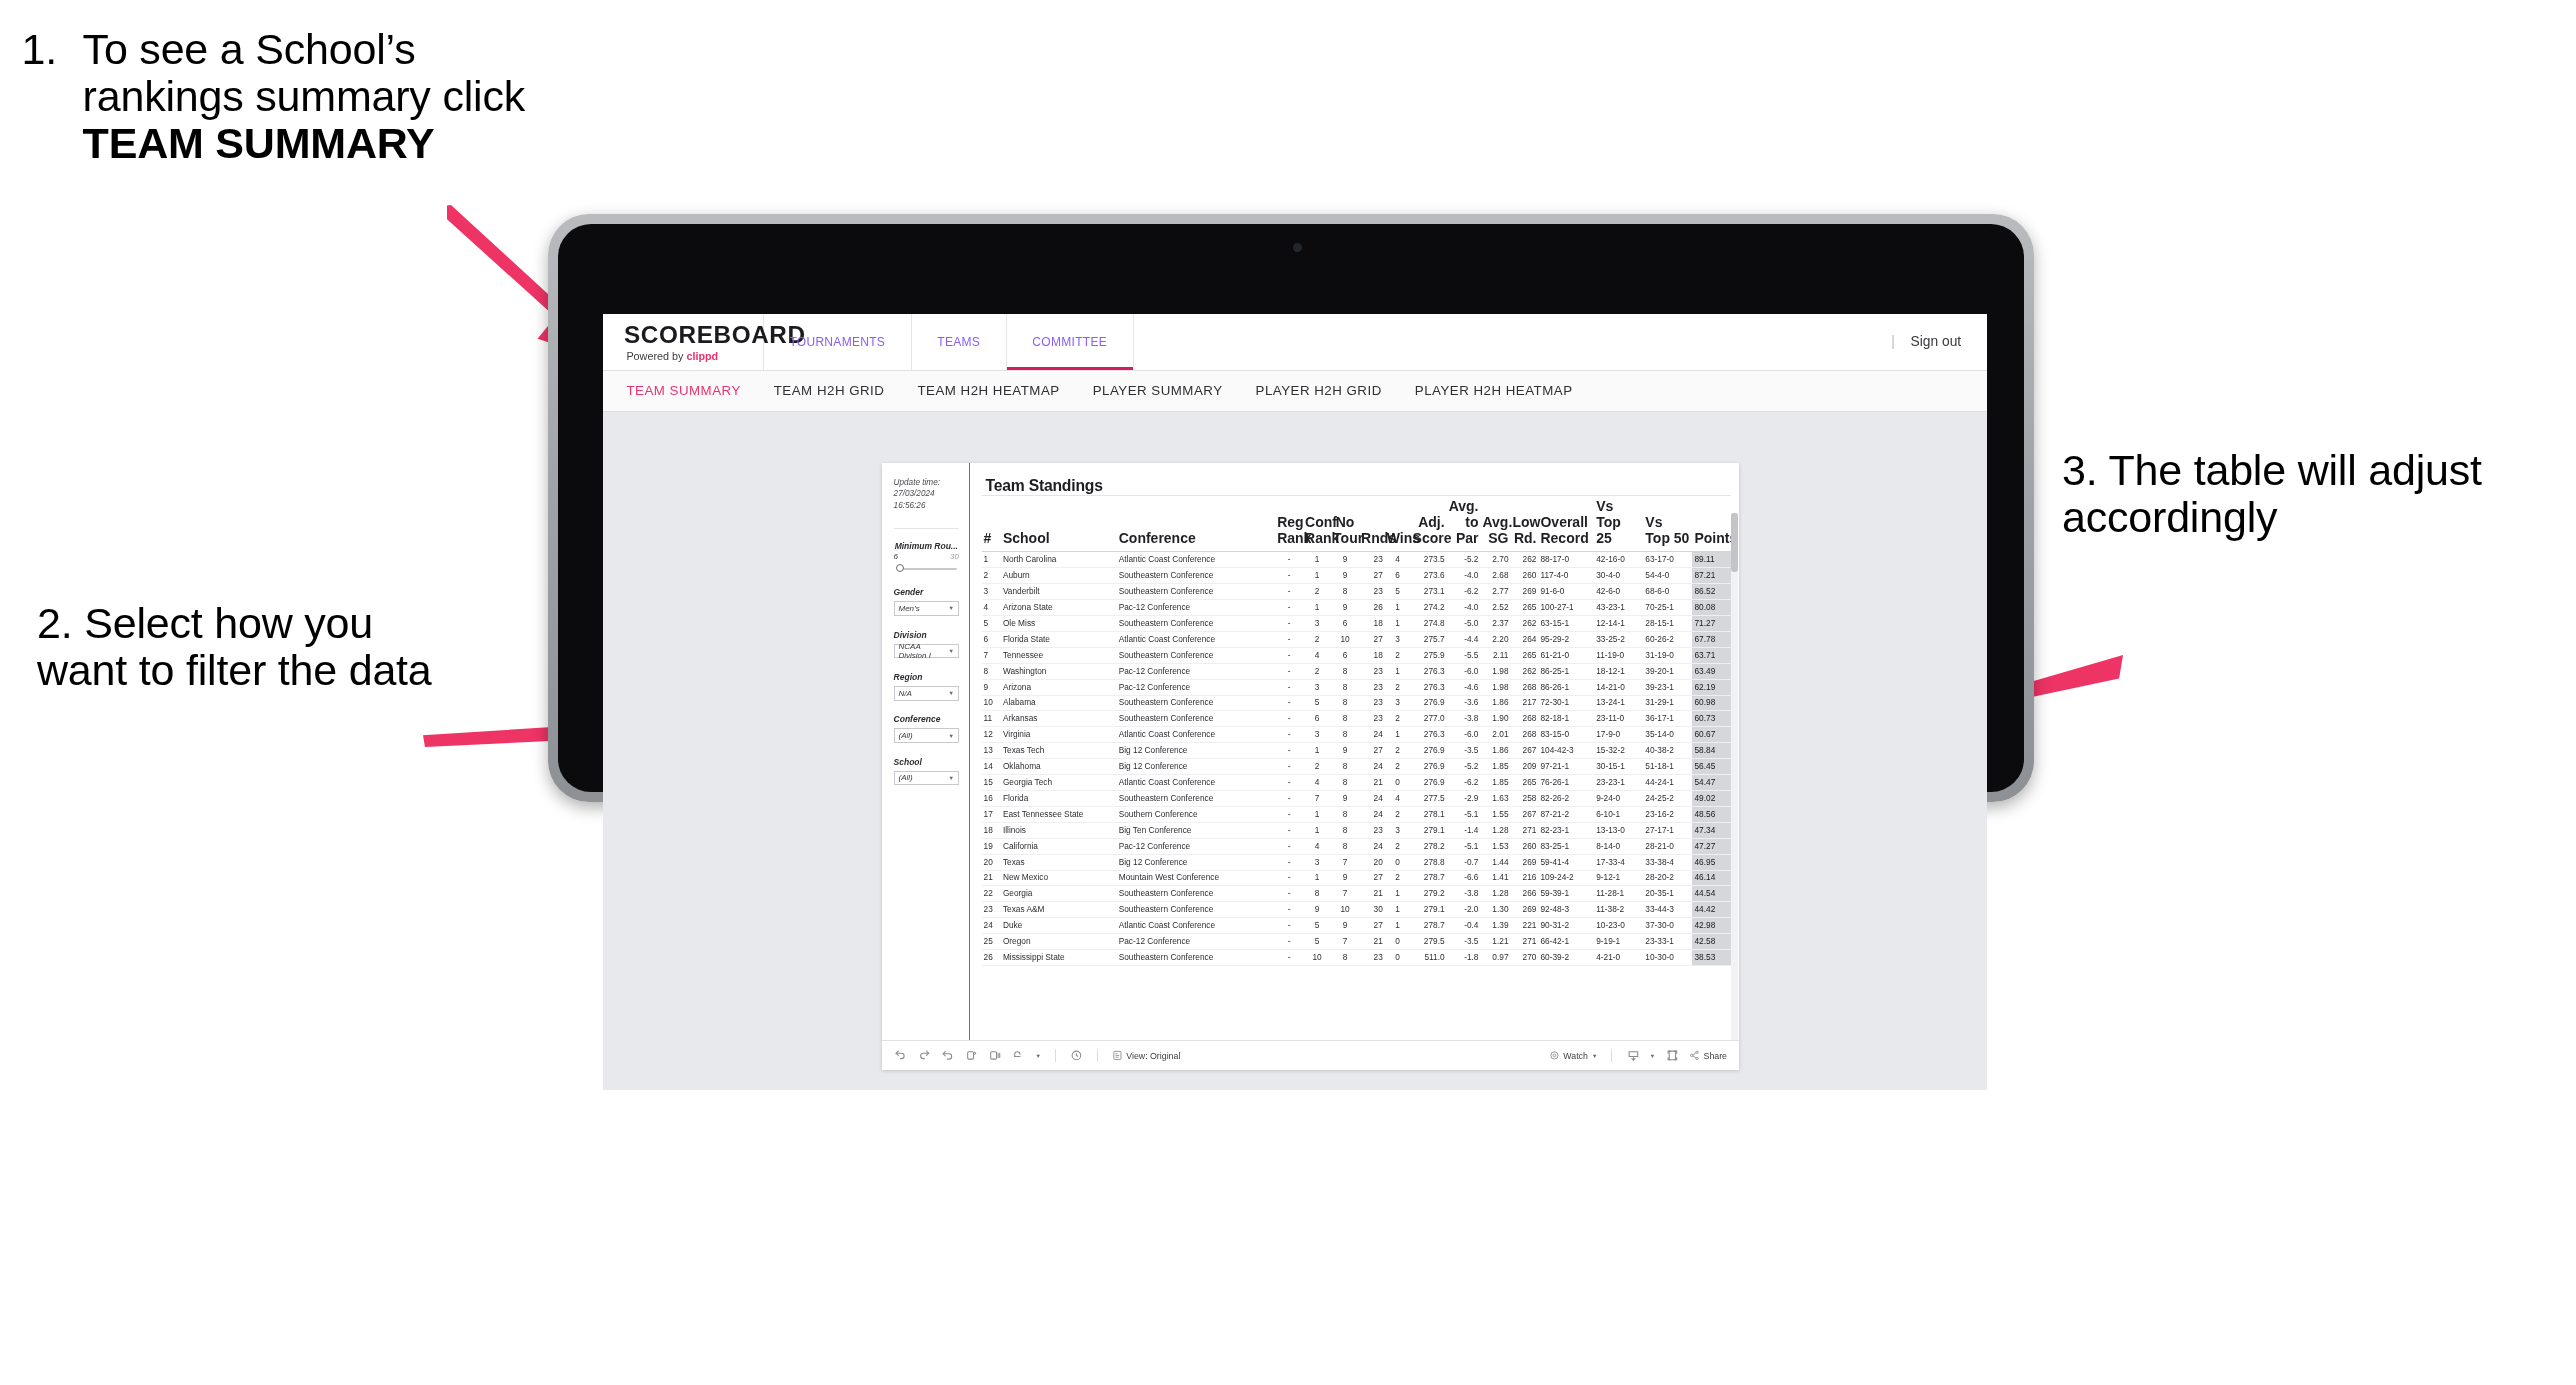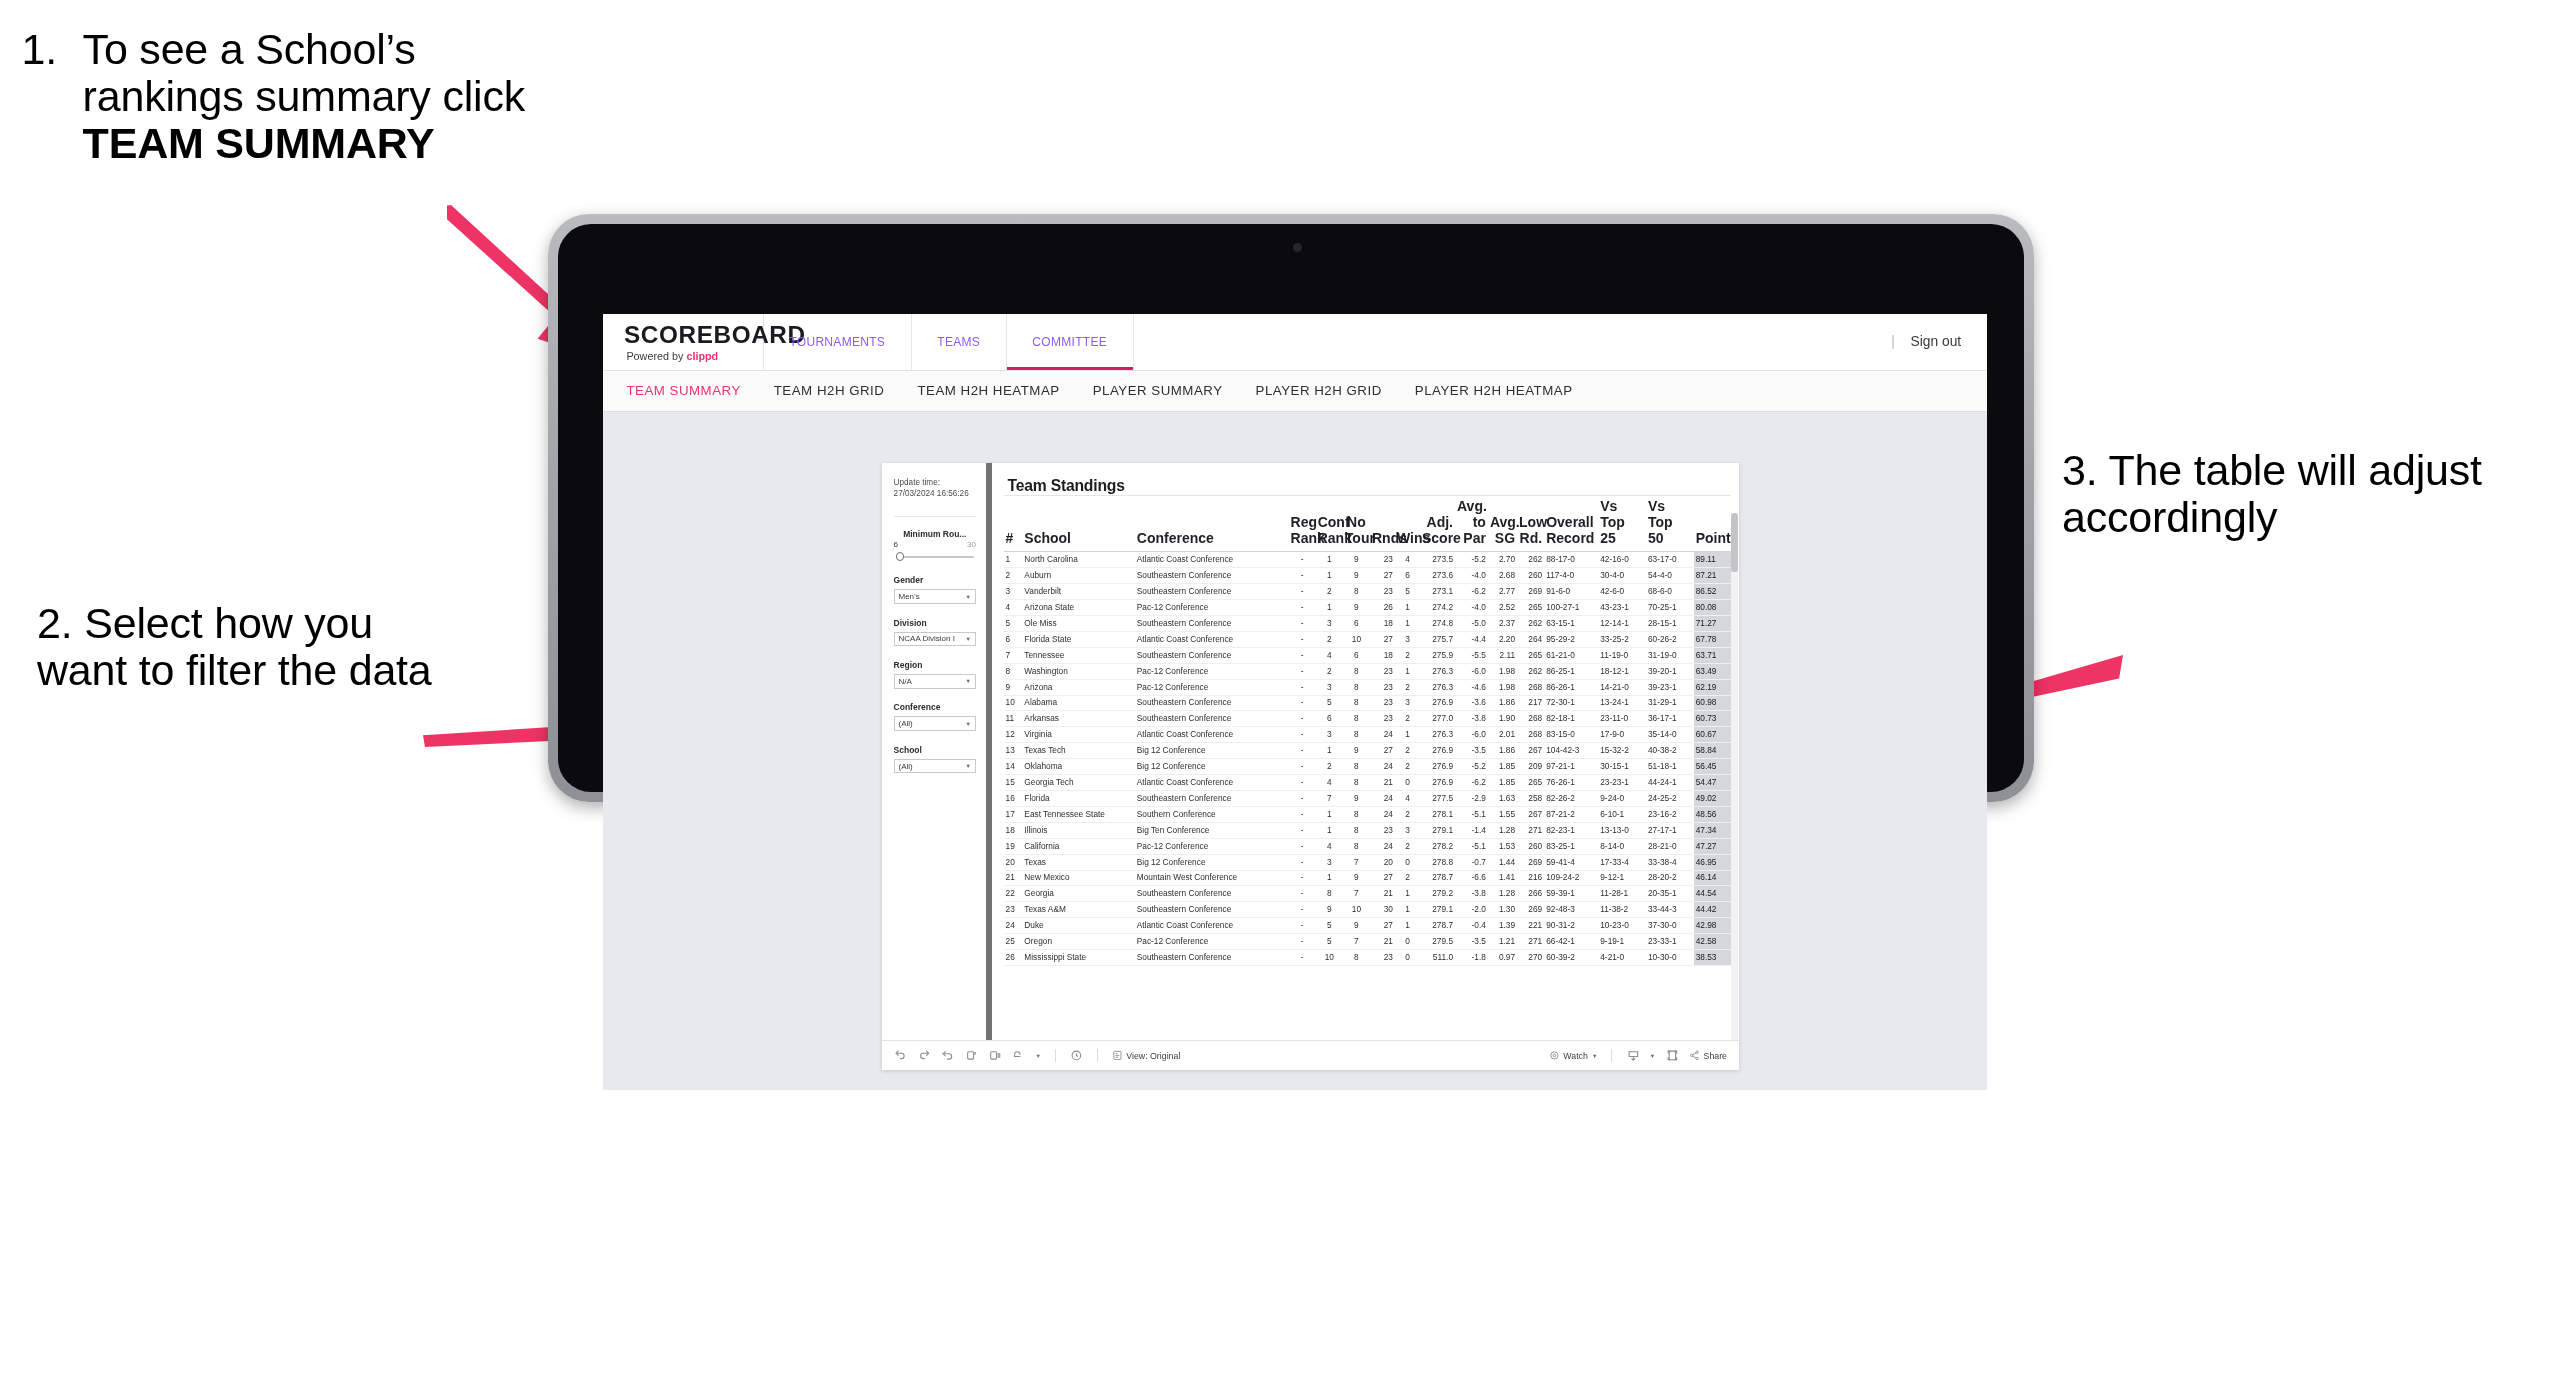--- a/index.html
+++ b/index.html
@@ -106,22 +106,22 @@
     position:absolute; left:279px; top:149px;
     width: 857px; height: 607px;
     background:#ffffff;
     box-shadow:0 1px 3.9px rgba(0,0,0,0.16);
     display:flex; flex-direction:column;
   }
   #viz-body { flex:1; display:flex; min-height:0; }
 
   
   #filters {
-    width: 110px; padding: 13.8px 9.8px 0 11.8px; background:#fff;
-    border-right:6px solid #737373; font-size:8.4px; color:#35353a;
+    width: 88px; padding: 13.8px 9.8px 0 11.8px; background:#fff;
+    border-right:1px solid #737373; font-size:8.4px; color:#35353a;font-style:italic;
   }
   #update-time { line-height:1.45; color:#4a4a4e; font-size:8.2px; }
   #fil-divider { height:1px; background:#e6e6e6; margin:15.7px 0 11.8px 0; }
   .fil-group { margin-bottom: 13.8px; }
   .fil-label { font-weight:700; font-size:8.5px; color:#2c2c30; margin-bottom:3.9px; }
   .fil-select {
     height:14.7px; border:1px solid #c9c9cd; background:#fff;
     display:flex; align-items:center; justify-content:space-between;
     padding:0 3.9px; font-size:8px; color:#3a3a3e; cursor:pointer;
   }

